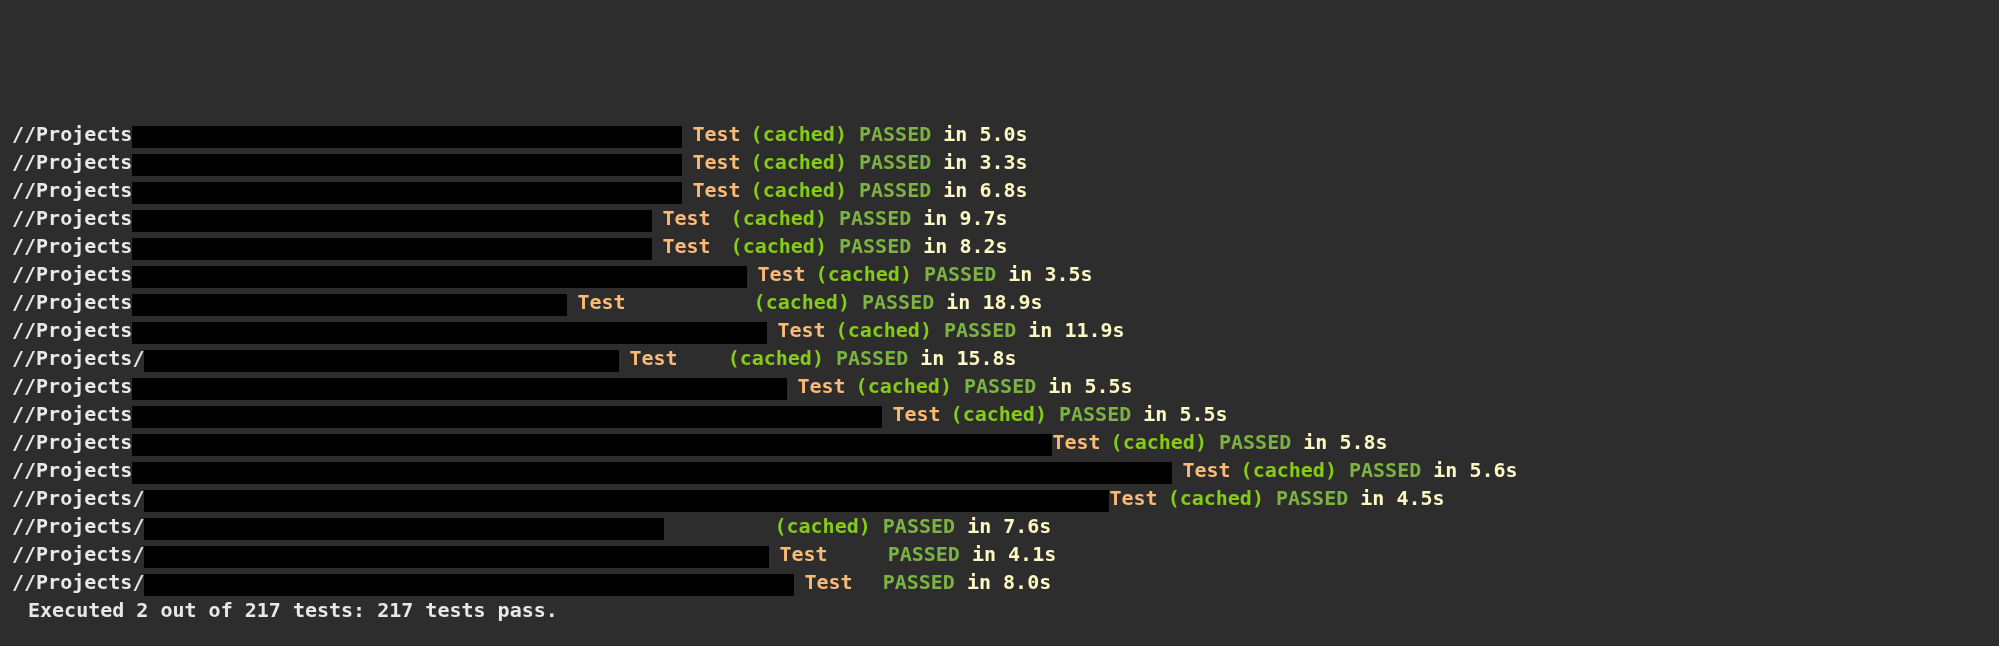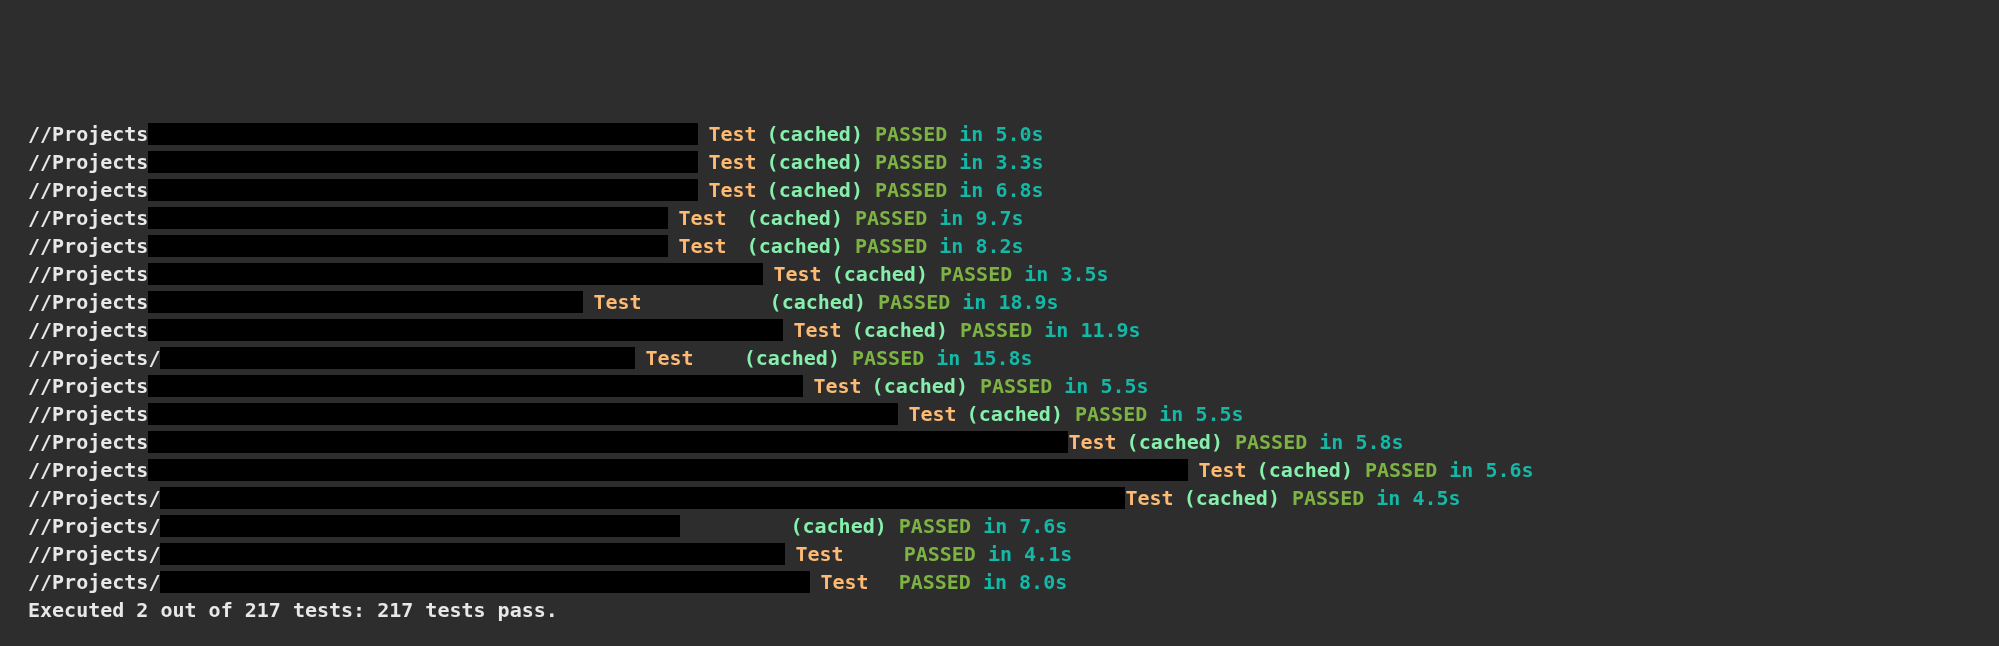--- a/index.html
+++ b/index.html
@@ -13,47 +13,47 @@
       font-size: 20px;
       font-weight: bold;
       color: #e8e8e8;
       padding: 8px 0;
       line-height: 1.4;
       white-space: pre;
       overflow-x: auto;
     }
     .line {
       display: flex;
-      align-items: center;
-      padding-left: 28px;
+      align-items: flex-end;
+      padding-left: 12px;
       height: 28px;
     }
     .prefix {
       color: #e8e8e8;
     }
     .redacted {
       background: #000000;
       display: inline-block;
       height: 22px;
       vertical-align: middle;
     }
     .gap {
       display: inline-block;
     }
     .test-label {
       color: #fdba74;
     }
     .cached {
-      color: #86efac;
+      color: #84cc16;
     }
     .passed {
       color: #7cb342;
     }
     .timing {
-      color: #14b8a6;
+      color: #fef9c3;
     }
     .summary-line {
       padding-left: 28px;
       color: #e8e8e8;
       height: 28px;
       display: flex;
       align-items: center;
     }
   </style>
 </head>

